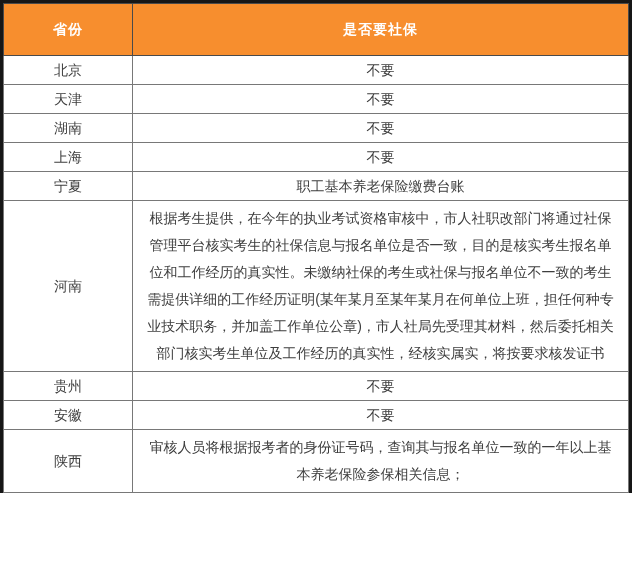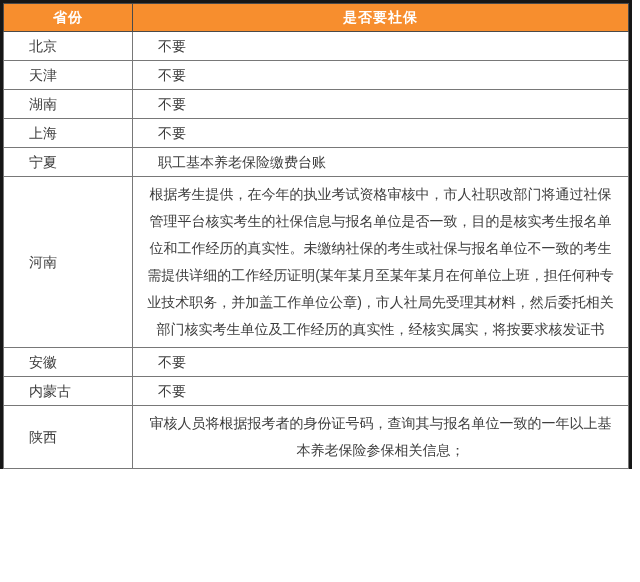--- a/index.html
+++ b/index.html
@@ -29,30 +29,30 @@
     border-collapse: collapse;
     table-layout: fixed;
   }
   col.c-province { width: 129px; }
   th.hdr {
     background: var(--header-bg, #F78E2E);
     color: var(--header-text, #FFFFFF);
     font-weight: bold;
     font-size: 14px;
     height: 27px;
-    padding: 0;
+    padding: 12px;
     border: 1px solid #4a4a4a;
     text-align: center;
     letter-spacing: 1px;
   }
   td {
     border: 1px solid var(--border-inner, #787878);
     font-size: 14px;
     color: var(--body-text, #3D3D3D);
-    text-align: left;
+    text-align: center;
     height: 26px;
     padding: 1px 25px;
     line-height: 22px;
     overflow: hidden;
   }
   td.req-cell { line-height: 23px; }
   td.req-cell.left {
     text-align: center;
     line-height: 27px;
     padding: 4px 10px;
@@ -99,32 +99,32 @@
     <td class="prov-cell">宁夏</td>
     <td class="req-cell">职工基本养老保险缴费台账</td>
   </tr>
 
   <tr>
     <td class="prov-cell">河南</td>
     <td class="req-cell left">根据考生提供，在今年的执业考试资格审核中，市人社职改部门将通过社保管理平台核实考生的社保信息与报名单位是否一致，目的是核实考生报名单位和工作经历的真实性。未缴纳社保的考生或社保与报名单位不一致的考生需提供详细的工作经历证明(某年某月至某年某月在何单位上班，担任何种专业技术职务，并加盖工作单位公章)，市人社局先受理其材料，然后委托相关部门核实考生单位及工作经历的真实性，经核实属实，将按要求核发证书</td>
   </tr>
 
 
+  <tr>
+    <td class="prov-cell">贵州</td>
+    <td class="req-cell">不要</td>
+  </tr>
 
   <tr>
     <td class="prov-cell">安徽</td>
     <td class="req-cell">不要</td>
   </tr>
 
 
 
-  <tr>
-    <td class="prov-cell">内蒙古</td>
-    <td class="req-cell">不要</td>
-  </tr>
 
   <tr>
     <td class="prov-cell">陕西</td>
     <td class="req-cell left">审核人员将根据报考者的身份证号码，查询其与报名单位一致的一年以上基本养老保险参保相关信息；</td>
   </tr>
 </tbody>
   </table>
 </div>
 
 </body></html>

